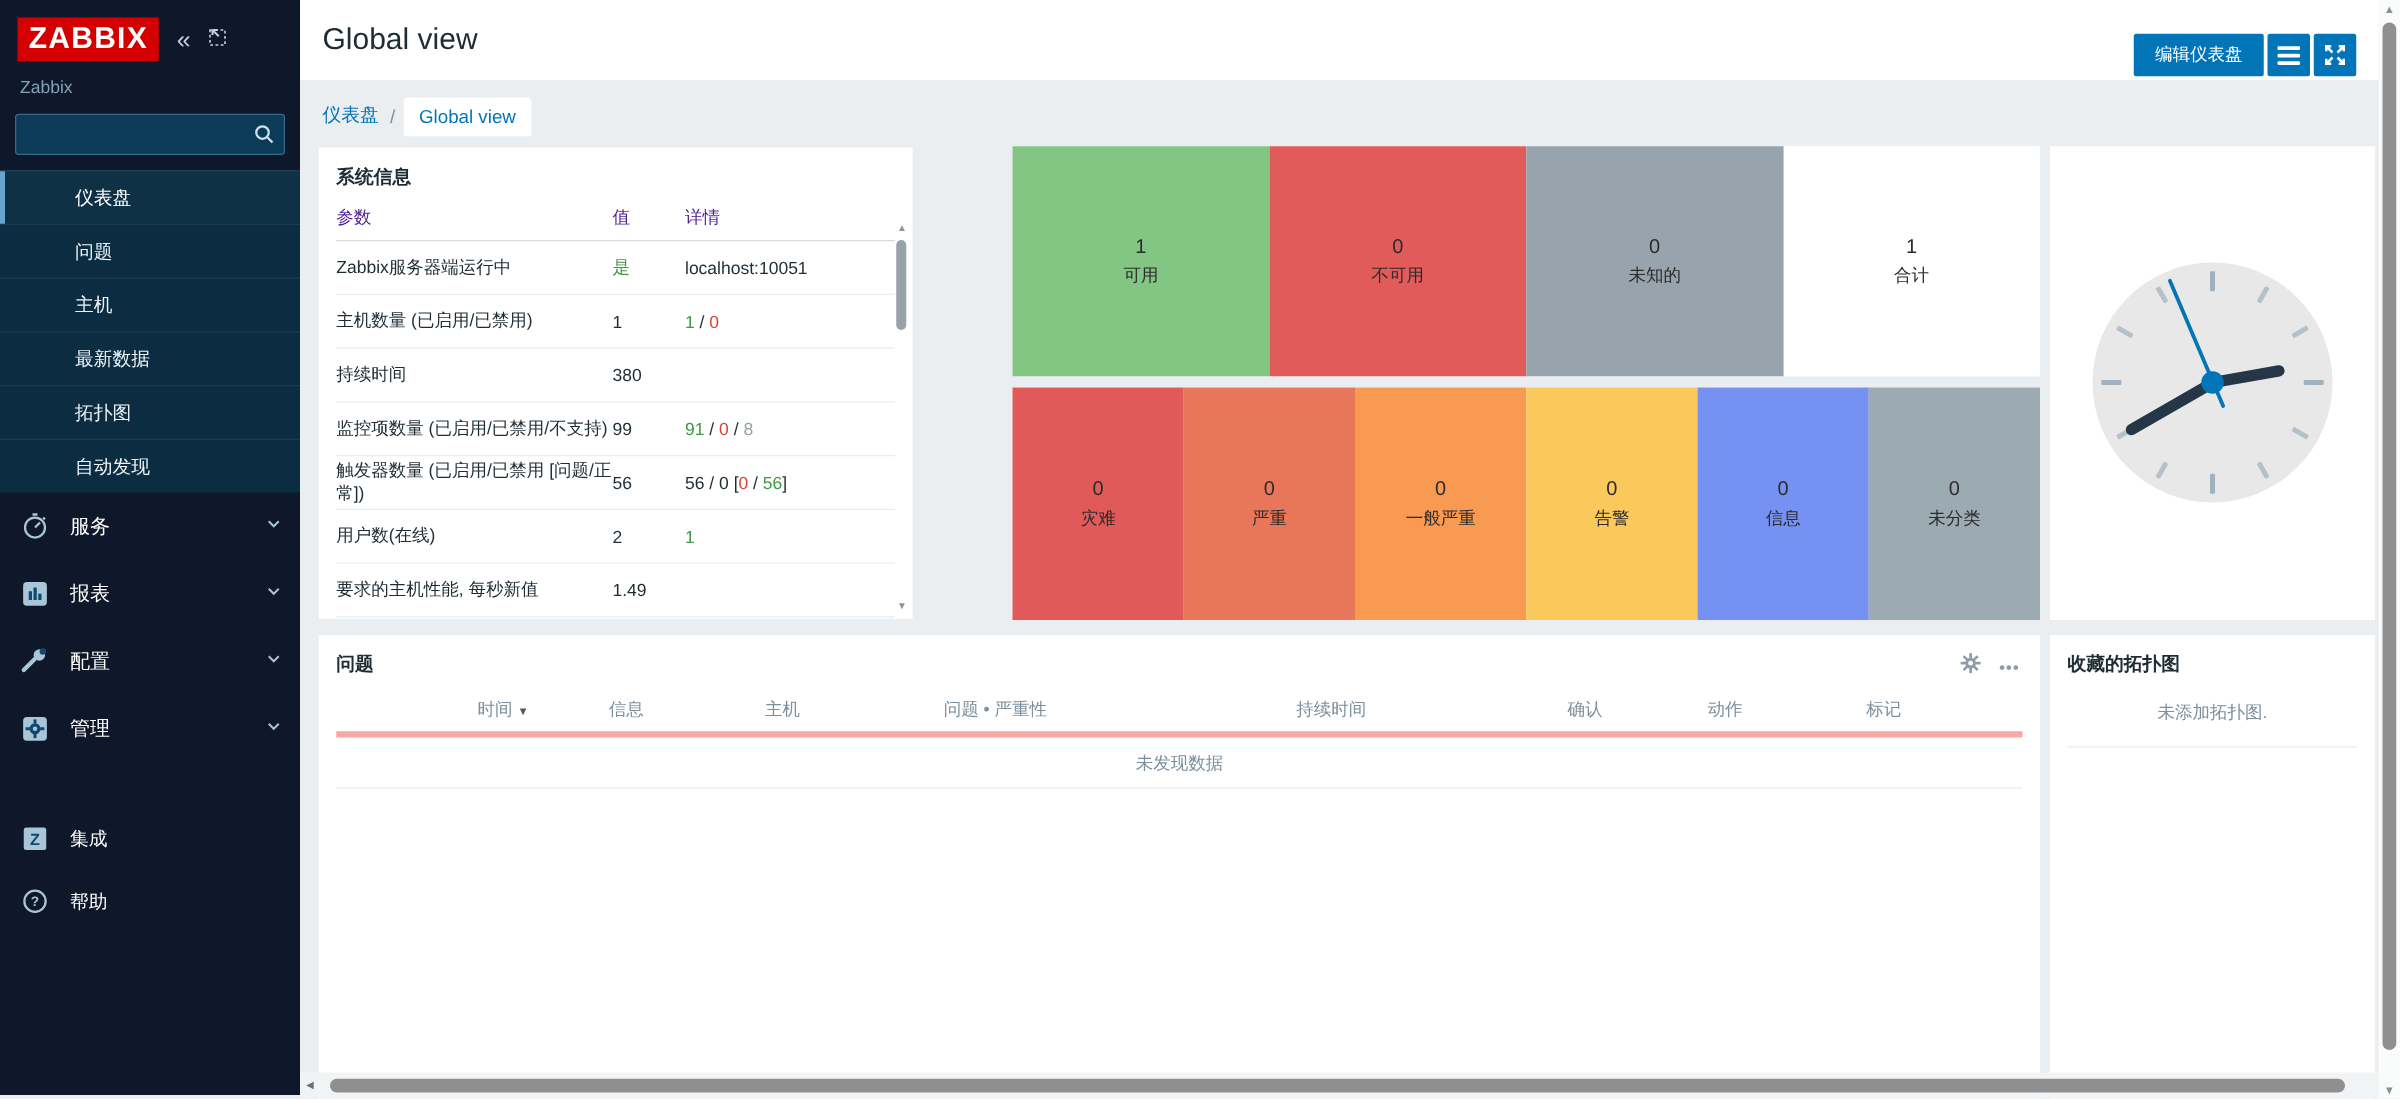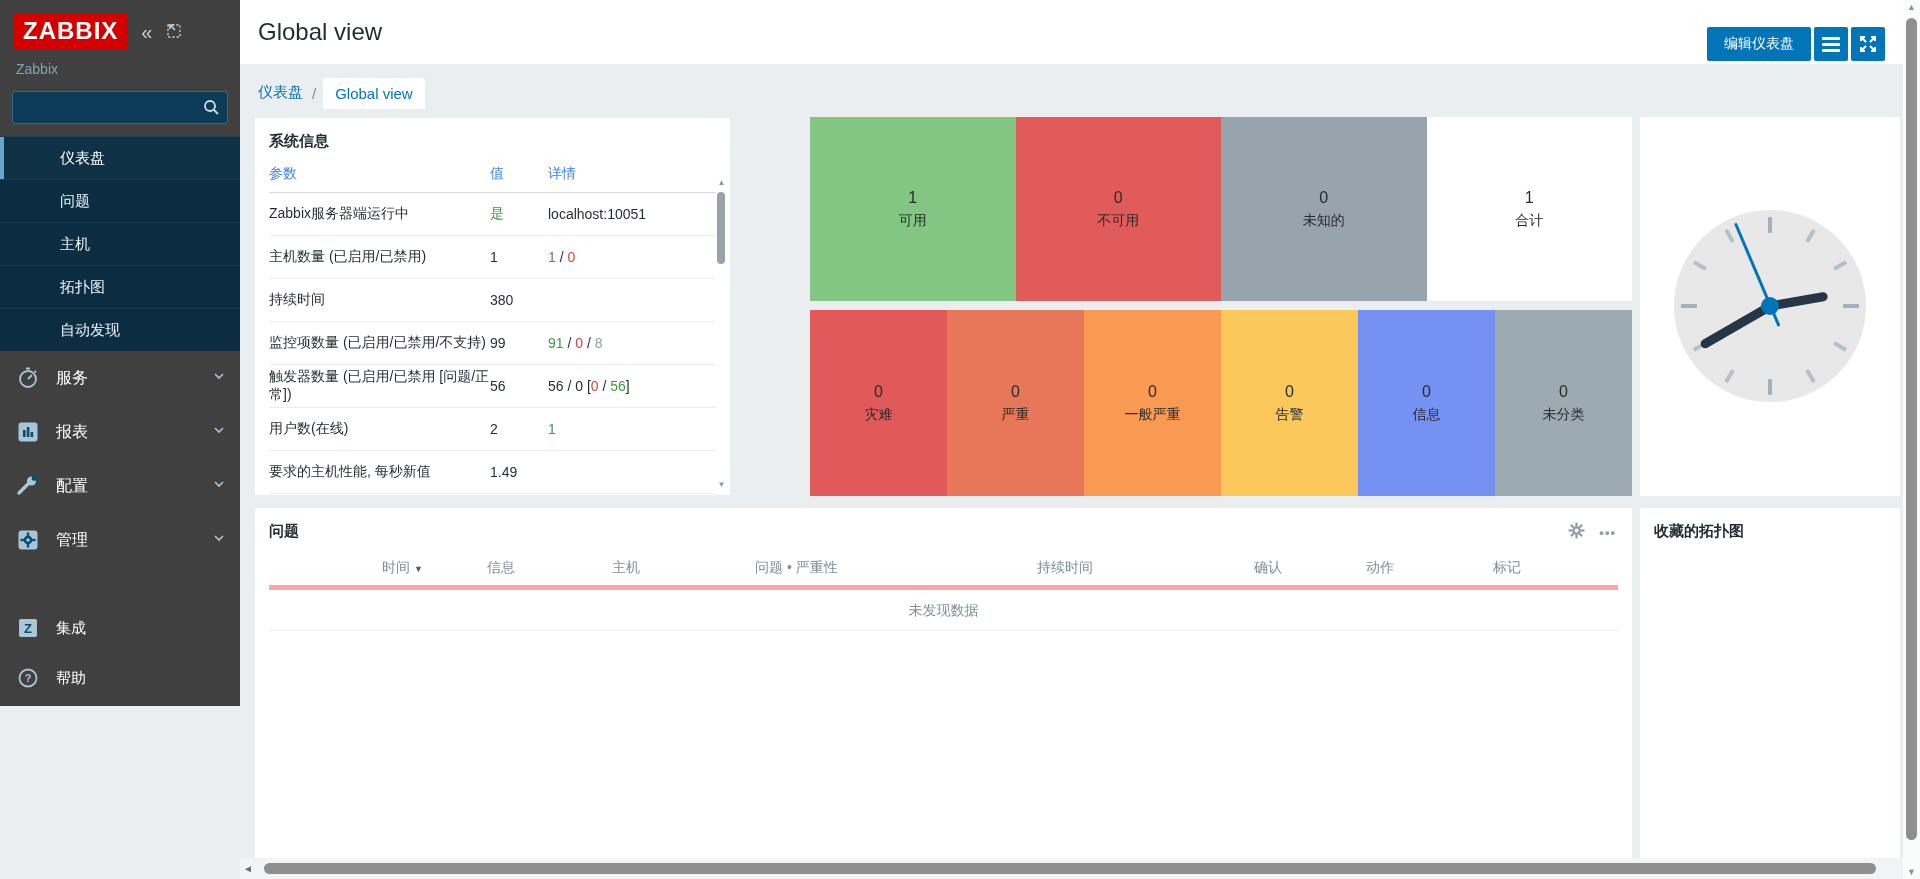--- a/index.html
+++ b/index.html
@@ -1,20 +1,20 @@
 <!DOCTYPE html>
 <html><head>
 <meta charset="utf-8">
 <style>
   html,body{margin:0;padding:0;width:1920px;height:879px;overflow:hidden;
     font-family:"Liberation Sans","DejaVu Sans",sans-serif;background:#ebeef0;}
   #app{position:relative;width:1920px;height:879px;}
 
   
-  .sidebar{position:absolute;left:0;top:0;width:240px;height:706px;background:#404040;color:#fff;z-index:5;}
+  .sidebar{position:absolute;left:0;top:0;width:240px;height:876px;background:#0f172a;color:#fff;z-index:5;}
   .logo-row{display:flex;align-items:center;gap:14px;padding:14px 12px 0 14px;}
   .logo{background:#d40000;color:#fff;font-weight:bold;font-size:24px;letter-spacing:1px;padding:3px 9px 4px;}
   .side-btn{color:#bcd3e2;font-size:20px;line-height:1;cursor:pointer;}
   .server-name{color:#84a3b6;font-size:14px;padding:12px 16px 4px;}
   .search{position:relative;margin:10px 12px 12px;}
   .search input{width:100%;box-sizing:border-box;height:33px;background:#0c3b57;border:1px solid #3a688b;border-radius:3px;color:#fff;padding:0 32px 0 9px;font-size:14px;outline:none;}
   .search .mag{position:absolute;right:8px;top:7px;}
   nav{margin-top:6px;}
   .menu-item{height:54px;display:flex;align-items:center;padding:0 14px 0 16px;gap:16px;font-size:16px;color:#fff;position:relative;cursor:pointer;}
   .menu-item .mi-icon{width:24px;height:24px;display:flex;align-items:center;justify-content:center;flex:0 0 24px;}
@@ -39,21 +39,21 @@
   .breadcrumb{position:absolute;left:256px;top:76px;display:flex;align-items:flex-end;font-size:15px;z-index:2;}
   .crumb-link{color:#0275b8;text-decoration:none;padding:7px 2px;cursor:pointer;}
   .crumb-sep{color:#7c8f9c;margin:7px 7px;}
   .crumb-current{background:#fff;color:#0275b8;padding:7px 12px;border-radius:3px 3px 0 0;cursor:pointer;}
 
   
   .widget{position:absolute;background:#fff;box-sizing:border-box;}
   .w-title{font-size:15px;font-weight:bold;color:#1f2c33;}
 
   #w-sysinfo{left:255px;top:118px;width:475px;height:377px;padding:14px 14px 0;overflow:hidden;}
-  .si-head{display:flex;color:#3b82f6;font-size:14px;margin-top:14px;padding:0 18px 9px 0;border-bottom:1px solid #d5dbdf;}
+  .si-head{display:flex;color:#4c1d95;font-size:14px;margin-top:14px;padding:0 18px 9px 0;border-bottom:1px solid #d5dbdf;}
   .si-row{display:flex;align-items:center;height:42px;border-bottom:1px solid #e9edef;font-size:14px;color:#1f2c33;padding-right:18px;}
   .si-param{flex:1;}
   .si-value{width:58px;flex:0 0 58px;}
   .si-detail{width:150px;flex:0 0 150px;}
   .c-green{color:#3d9a40;} .c-red{color:#d9443c;} .c-gray{color:#97a0a6;}
   .si-scroll{position:absolute;right:3px;top:60px;bottom:6px;width:11px;}
   .si-scroll .arr{position:absolute;left:0;width:11px;color:#8b969d;font-size:8px;text-align:center;cursor:pointer;}
   .si-thumb{position:absolute;left:1px;top:14px;width:8px;height:72px;background:#98a2a9;border-radius:4px;cursor:pointer;}
 
   #w-avail{left:810px;top:117px;width:822px;height:184px;display:flex;}
@@ -121,20 +121,23 @@
       <div class="menu-block expanded">
         <div class="submenu" id="submenu-monitoring">
             <div class="submenu-item active">
               <span>仪表盘</span>
             </div>
             <div class="submenu-item">
               <span>问题</span>
             </div>
             <div class="submenu-item">
               <span>主机</span>
+            </div>
+            <div class="submenu-item">
+              <span>最新数据</span>
             </div>
             <div class="submenu-item">
               <span>拓扑图</span>
             </div>
             <div class="submenu-item">
               <span>自动发现</span>
             </div>
           </div>
       </div>
 
@@ -411,20 +414,21 @@
         <span class="pw-col" style="left: 768px;">持续时间</span>
         <span class="pw-col" style="left: 985px;">确认</span>
         <span class="pw-col" style="left: 1097px;">动作</span>
         <span class="pw-col" style="left: 1224px;">标记</span>
       </div>
     <div class="pw-empty">未发现数据</div>
   </section>
 
   <section class="widget" id="w-maps">
     <div class="w-title">收藏的拓扑图</div>
+    <div class="fav-empty">未添加拓扑图.</div>
   </section>
 
   <div class="vscroll">
     <span class="arr" style="top:2px">▲</span>
     <div class="v-thumb"></div>
     <span class="arr" style="bottom:2px">▼</span>
   </div>
   <div class="hscroll">
     <span class="arr">◄</span>
     <div class="h-thumb"></div>

